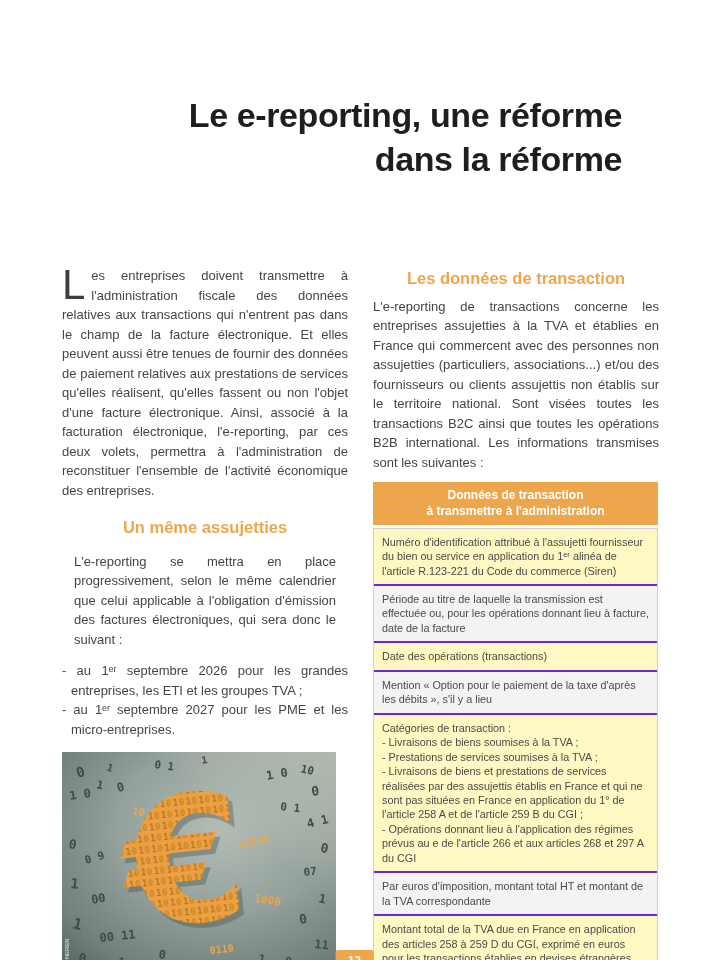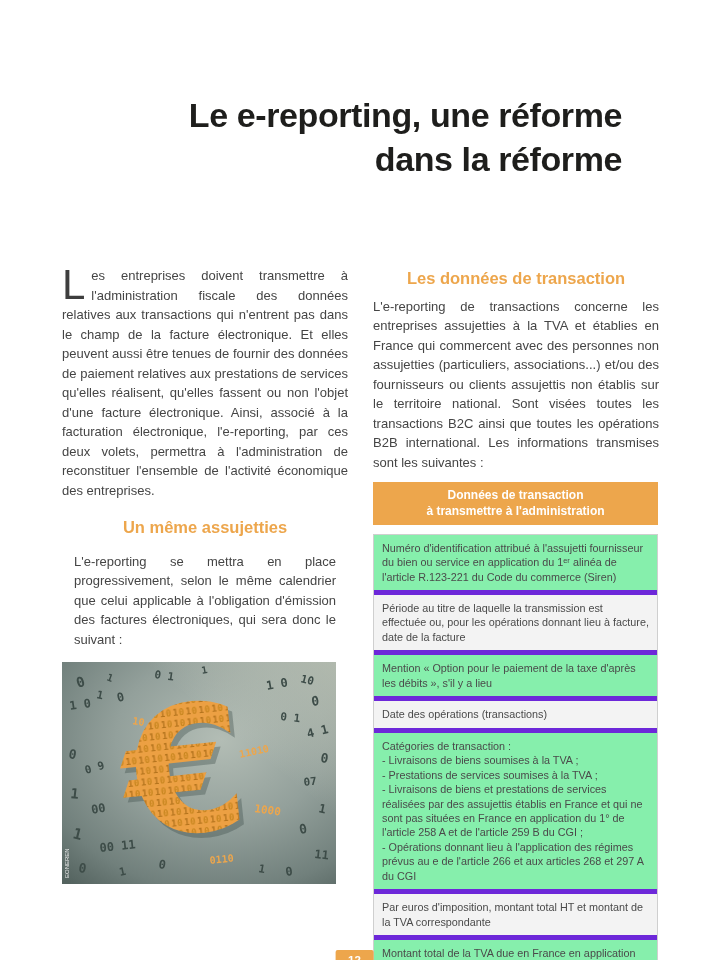--- a/index.html
+++ b/index.html
@@ -34,28 +34,28 @@
   .para { margin:0; }
   .para2 { margin:12px; }
   .bullets { margin:0; }
   .bullet { padding-left:9px; text-indent:-9px; }
   .photo-wrap { margin-top:13px; width:274px; height:222px; }
   .photo-wrap svg { display:block; }
   .ttable { margin-top:10px; width:285px; }
   .thead {
     background:var(--accent,#EDA64C); color:#ffffff; font-weight:700;
     font-size:12px; line-height:1.35; text-align:center; padding:5px 4px;
-    white-space:pre-line; margin-bottom:9px;
+    white-space:pre-line; margin-bottom:3px;
   }
   .tbody { border:1px solid #cfcfcf; }
   .trow {
     font-size:10.8px; line-height:1.34; color:#4a4a4a; text-align:left;
-    padding:6px 8px; background:#86efac; white-space:pre-line;
+    padding:6px 8px; background:#fef9c3; white-space:pre-line;
   }
-  .trow + .trow { border-top:5px solid #6d28d9; }
+  .trow + .trow { border-top:2px solid #6d28d9; }
   .trow:nth-child(even) { background:#f3f3f3; }
   .pagenum {
     position:absolute; top:950px; left:50%; transform:translateX(-50%);
     background:var(--accent,#EDA64C); color:#ffffff; font-weight:700;
     font-size:11.5px; line-height:1; padding:4.5px 13px; border-radius:2px;
   }
 </style>
 </head>
 <body>
 
@@ -67,20 +67,24 @@
 
   <div class="columns">
 
     <div class="col">
       <p class="para"><span class="dropcap">L</span><span>es entreprises doivent transmettre à l'administration fiscale des données relatives aux transactions qui n'entrent pas dans le champ de la facture électronique. Et elles peuvent aussi être tenues de fournir des données de paiement relatives aux prestations de services qu'elles réalisent, qu'elles fassent ou non l'objet d'une facture électronique. Ainsi, associé à la facturation électronique, l'e-reporting, par ces deux volets, permettra à l'administration de reconstituer l'ensemble de l'activité économique des entreprises.</span></p>
 
       <h2 class="col-heading left-heading">Un même assujetties</h2>
 
       <p class="para2">L'e-reporting se mettra en place progressivement, selon le même calendrier que celui applicable à l'obligation d'émission des factures électroniques, qui sera donc le suivant :</p>
 
+      <div class="bullets">
+        <div class="bullet">- au 1ᵉʳ septembre 2026 pour les grandes entreprises, les ETI et les groupes TVA ;</div>
+        <div class="bullet">- au 1ᵉʳ septembre 2027 pour les PME et les micro-entreprises.</div>
+      </div>
 
       <div class="photo-wrap">
         <svg width="274" height="222" viewBox="0 0 274 222" xmlns="http://www.w3.org/2000/svg">
           <defs>
             <radialGradient id="bgGrad" cx="58%" cy="35%" r="85%">
               <stop offset="0%" stop-color="#b3bdb5"></stop>
               <stop offset="45%" stop-color="#93a09b"></stop>
               <stop offset="80%" stop-color="#71807c"></stop>
               <stop offset="100%" stop-color="#54635f"></stop>
             </radialGradient>
@@ -143,22 +147,22 @@
       <h2 class="col-heading">Les données de transaction</h2>
 
       <p class="para">L'e-reporting de transactions concerne les entreprises assujetties à la TVA et établies en France qui commercent avec des personnes non assujetties (particuliers, associations...) et/ou des fournisseurs ou clients assujettis non établis sur le territoire national. Sont visées toutes les transactions B2C ainsi que toutes les opérations B2B international. Les informations transmises sont les suivantes :</p>
 
       <div class="ttable">
         <div class="thead">Données de transaction
 à transmettre à l'administration</div>
         <div class="tbody">
           <div class="trow">Numéro d'identification attribué à l'assujetti fournisseur du bien ou service en application du 1ᵉʳ alinéa de l'article R.123-221 du Code du commerce (Siren)</div>
           <div class="trow">Période au titre de laquelle la transmission est effectuée ou, pour les opérations donnant lieu à facture, date de la facture</div>
+          <div class="trow">Date des opérations (transactions)</div>
           <div class="trow">Mention « Option pour le paiement de la taxe d'après les débits », s'il y a lieu</div>
-          <div class="trow">Date des opérations (transactions)</div>
           <div class="trow">Catégories de transaction :
 - Livraisons de biens soumises à la TVA ;
 - Prestations de services soumises à la TVA ;
 - Livraisons de biens et prestations de services réalisées par des assujettis établis en France et qui ne sont pas situées en France en application du 1° de l'article 258 A et de l'article 259 B du CGI ;
 - Opérations donnant lieu à l'application des régimes prévus au e de l'article 266 et aux articles 268 et 297 A du CGI</div>
           <div class="trow">Par euros d'imposition, montant total HT et montant de la TVA correspondante</div>
           <div class="trow">Montant total de la TVA due en France en application des articles 258 à 259 D du CGI, exprimé en euros pour les transactions établies en devises étrangères</div>
 
         </div>
       </div>

